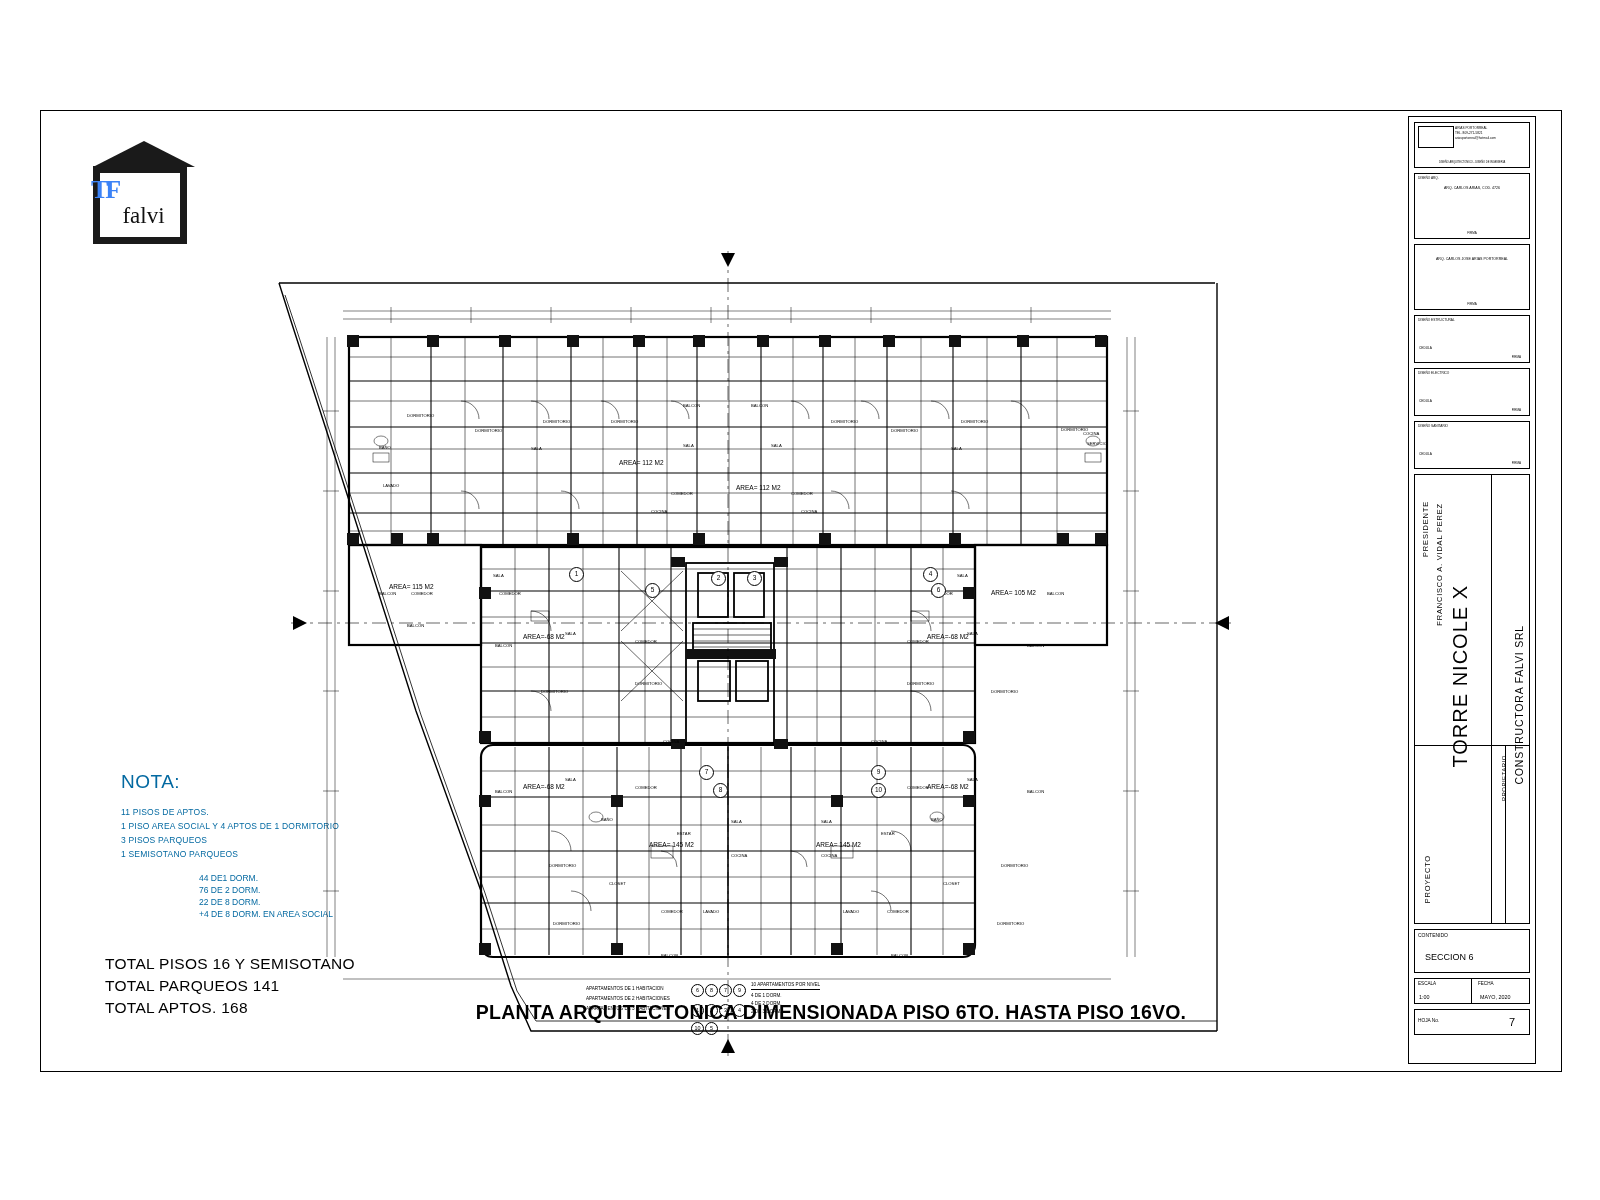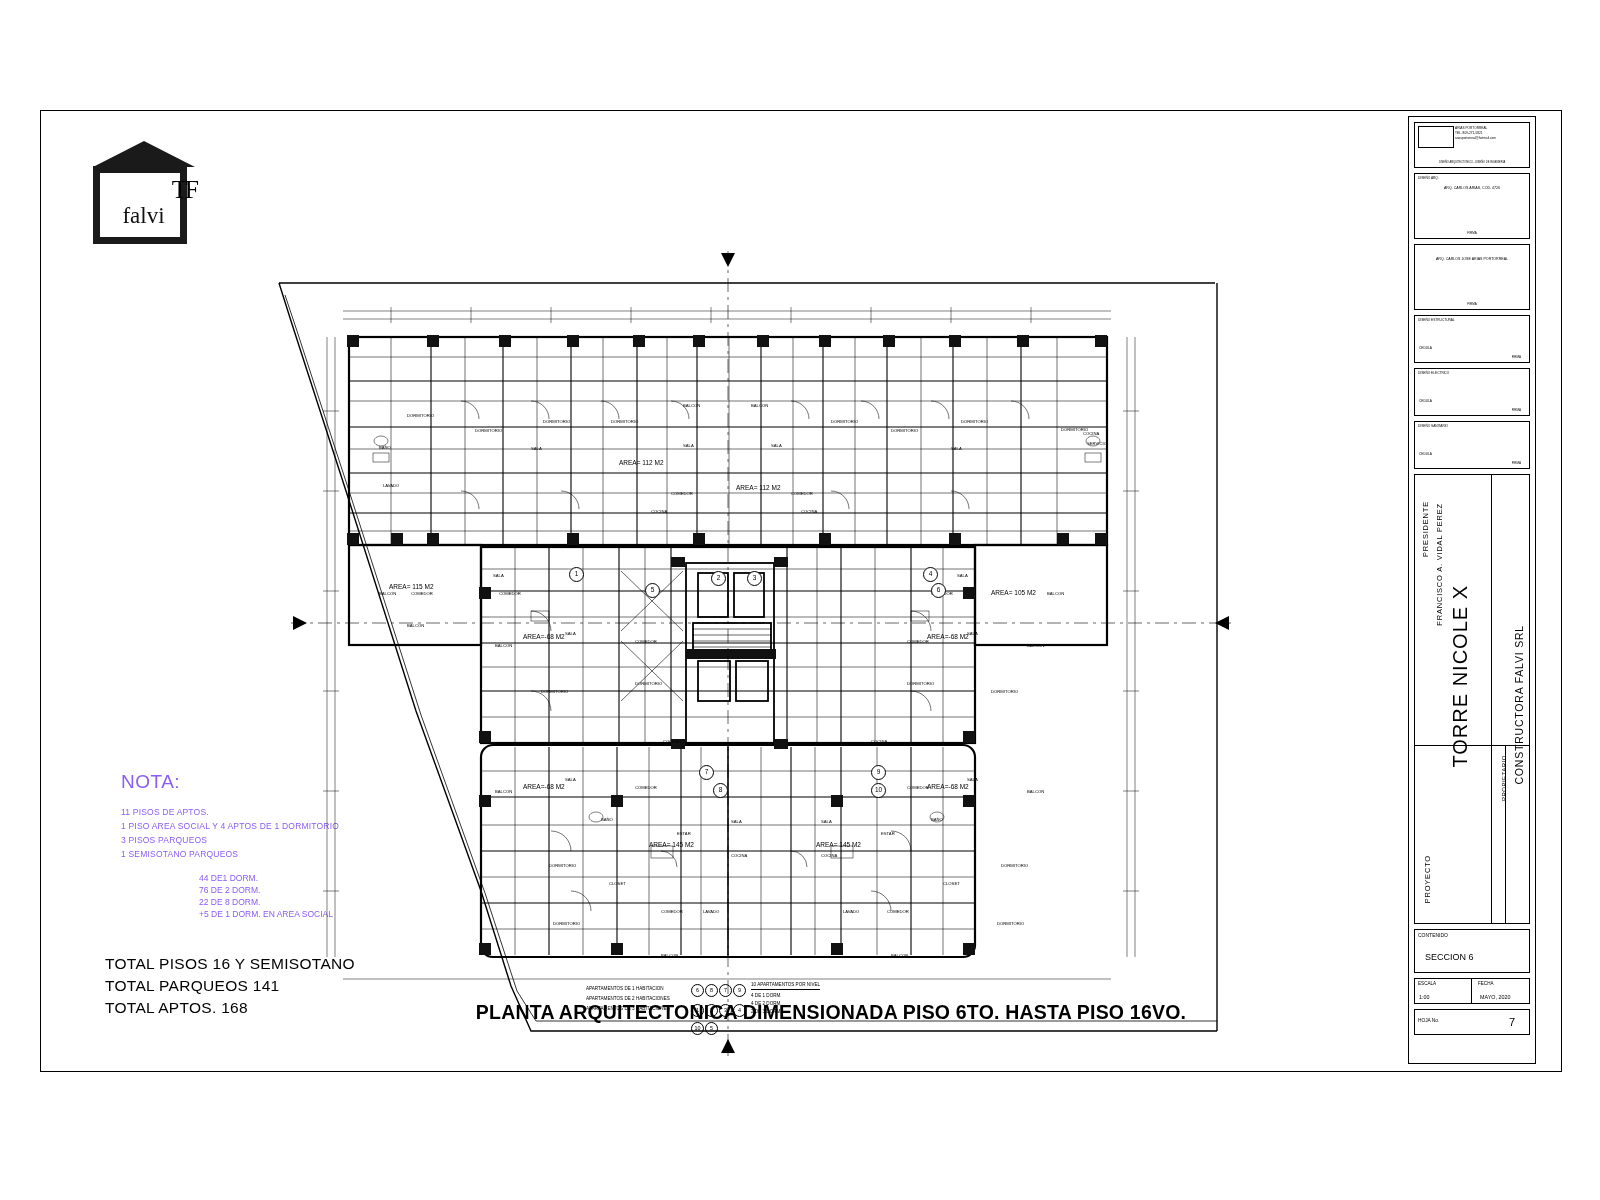--- a/index.html
+++ b/index.html
@@ -22,30 +22,30 @@
   .logo-roof{
     position:absolute;left:2px;top:0;width:0;height:0;
     border-left:51px solid transparent;border-right:51px solid transparent;
     border-bottom:26px solid #1a1a1a;
   }
   .logo-body{
     position:absolute;left:2px;top:25px;width:94px;height:78px;
     border:7px solid #1a1a1a;background:#fff;box-sizing:border-box;
   }
   .logo-tf{
-    position:absolute;left:0;top:34px;width:105px;text-align:right;
-    font-family:"Liberation Serif",serif;font-weight:normal;font-size:26px;color:#000000;
+    position:absolute;left:0;top:34px;width:105px;text-align:left;
+    font-family:"Liberation Serif",serif;font-weight:bold;font-size:26px;color:#3b82f6;
     letter-spacing:-3px;
   }
   .logo-name{
     position:absolute;left:0;top:62px;width:105px;text-align:center;
     font-family:"Liberation Serif",serif;font-size:23px;color:#111;
   }
   
-  #nota{position:absolute;left:80px;top:660px;width:330px;color:#8b5cf6;}
+  #nota{position:absolute;left:80px;top:660px;width:330px;color:#0369a1;}
   #nota .nota-title{font-size:19px;letter-spacing:.5px;margin-bottom:14px;}
   #nota .nota-line{font-size:8.5px;margin:4px 0;letter-spacing:.2px;}
   #nota .nota-sub{margin-top:14px;padding-left:78px;}
   #nota .nota-sub div{font-size:8.5px;margin:2px 0;}
   #totals{position:absolute;left:64px;top:840px;width:360px;}
   #totals div{font-size:15.5px;letter-spacing:.3px;margin:4px 0;color:#000;}
   
   #maintitle{
     position:absolute;left:340px;top:890px;width:900px;text-align:center;
     font-size:19.5px;font-weight:bold;color:#000;letter-spacing:.2px;
@@ -124,21 +124,21 @@
   <div id="nota">
     <div class="nota-title">NOTA:</div>
     <div class="nota-line">11 PISOS DE APTOS.</div>
     <div class="nota-line">1 PISO AREA SOCIAL Y 4 APTOS DE 1 DORMITORIO</div>
     <div class="nota-line">3 PISOS PARQUEOS</div>
     <div class="nota-line">1 SEMISOTANO PARQUEOS</div>
     <div class="nota-sub">
       <div>44 DE1 DORM.</div>
       <div>76 DE 2 DORM.</div>
       <div>22 DE 8 DORM.</div>
-      <div>+5 DE 1 DORM. EN AREA SOCIAL</div>
+      <div>+4 DE 8 DORM. EN AREA SOCIAL</div>
     </div>
   </div>
 
   <div id="totals">
     <div>TOTAL  PISOS 16 Y SEMISOTANO</div>
     <div>TOTAL  PARQUEOS  141</div>
     <div>TOTAL APTOS. 168</div>
   </div>
 
   <div id="maintitle">PLANTA ARQUITECTONICA DIMENSIONADA PISO 6TO.  HASTA PISO 16VO.</div>

